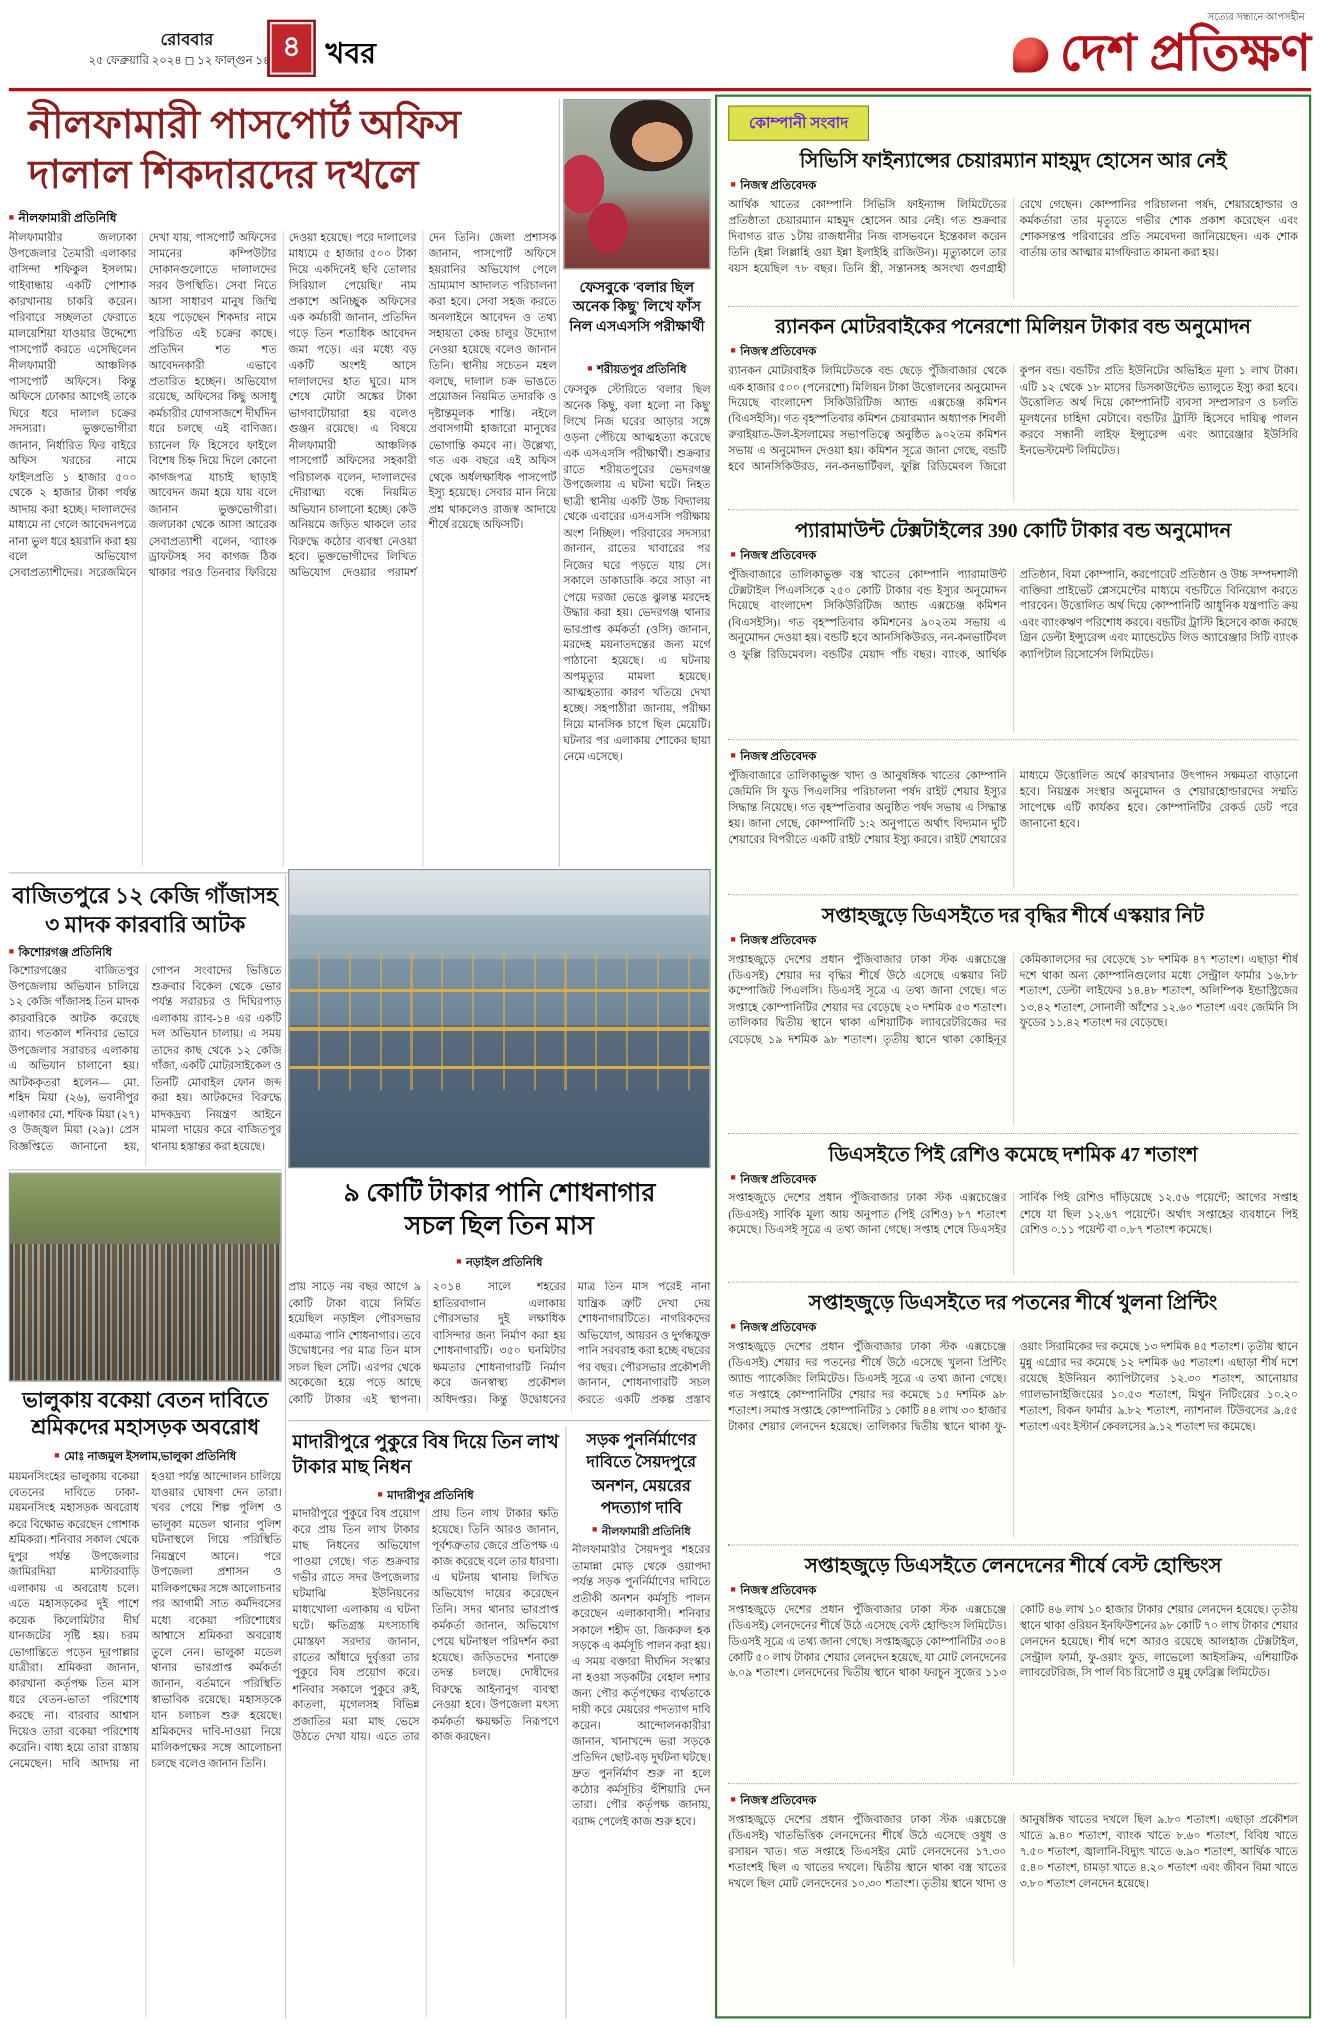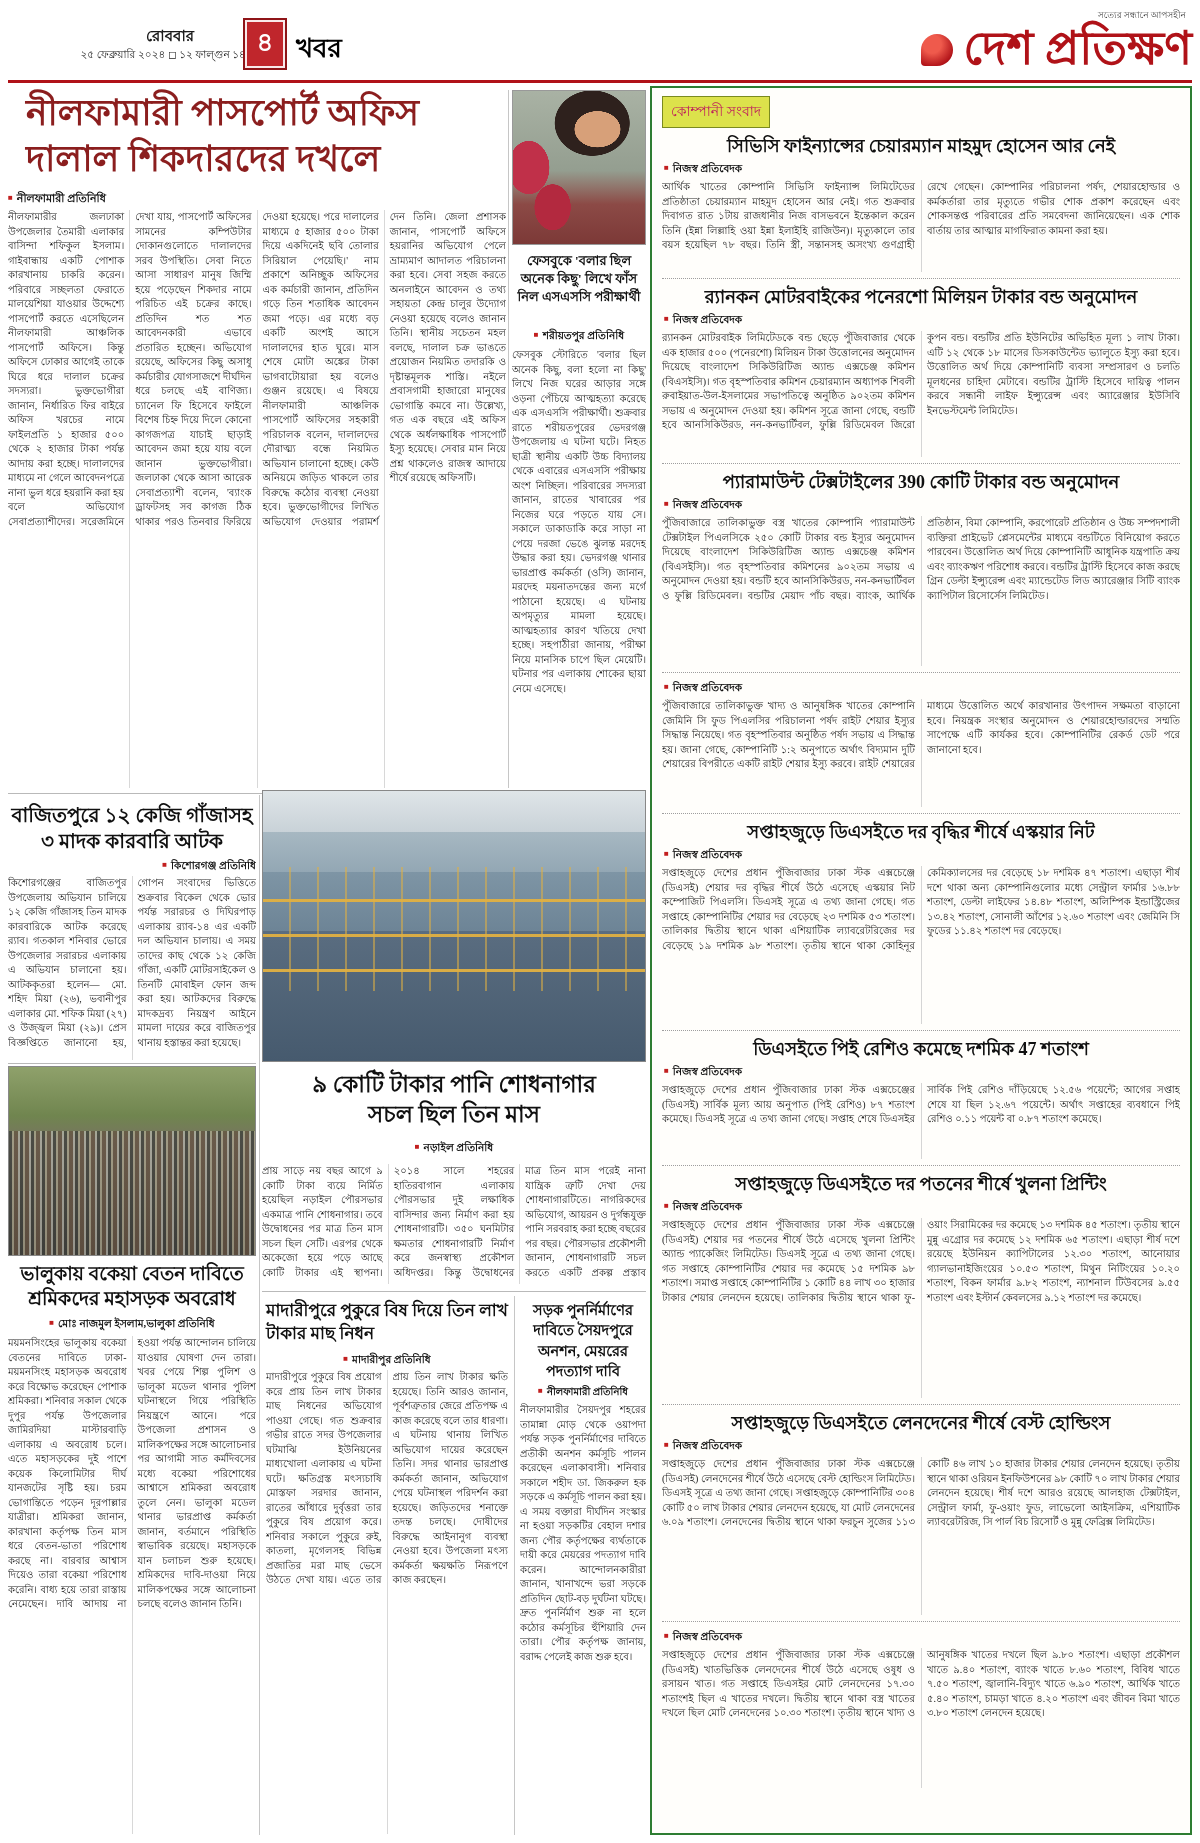--- a/index.html
+++ b/index.html
@@ -45,42 +45,42 @@
       radial-gradient(34px 44px at 12% 50%,#c03049 0 60%,rgba(0,0,0,0) 61%),
       radial-gradient(30px 38px at 30% 76%,#b3293f 0 60%,rgba(0,0,0,0) 61%),
       linear-gradient(180deg,#a9b2a4 0%,#949e90 52%,#8c4a46 74%,#7c3937 100%)}
   #fb-hl{left:512px;top:252px;width:134px;font-size:13px;line-height:1.4;text-align:center}
   #fb-byline{left:512px;top:328px;width:134px;text-align:center;font-size:10.5px}
   #fb-body{left:512px;top:348px;width:134px;height:440px}
 
   
   #company-box{left:650px;top:86px;width:542px;height:1749px;border:2px solid #2e7d32;background:#fffefb;
     padding:8px 10px;overflow:hidden}
-  #company-badge{display:inline-block;padding:3px 8px;background:#dce24b;border:1px solid #7a8a1f;
-    color:#be185d;font-size:14px;font-weight:normal;margin-bottom:7px}
+  #company-badge{display:inline-block;padding:3px 18px;background:#dce24b;border:1px solid #7a8a1f;
+    color:#6d28d9;font-size:14px;font-weight:bold;margin-bottom:7px}
   .c-art{margin-bottom:7px;padding-bottom:6px;border-bottom:1px dotted #9e9e9e}
   .c-art:last-child{border-bottom:none}
   .c-hl{font-size:18px;line-height:1.28;text-align:center}
   .c-art .byline{margin:3px 0 2px 2px;font-size:10.5px}
   .c-body{column-count:2;column-gap:12px;column-rule:1px solid #d5d5d5}
   .c-art:nth-of-type(1) .c-body{height:92px}
   .c-art:nth-of-type(2) .c-body{height:126px}
   .c-art:nth-of-type(3) .c-body{height:150px}
   .c-art:nth-of-type(4) .c-body{height:108px}
   .c-art:nth-of-type(5) .c-body{height:158px}
   .c-art:nth-of-type(6) .c-body{height:76px}
   .c-art:nth-of-type(7) .c-body{height:180px}
   .c-art:nth-of-type(8) .c-body{height:158px}
   .c-art:nth-of-type(9) .c-body{height:140px}
 
   
   #h-mid{left:8px;top:793px;width:638px}
   #v-mid{left:259px;top:795px;height:1040px}
   #drugs-hl{left:8px;top:802px;width:248px;font-size:20px;line-height:1.3;text-align:center}
-  #drugs-byline{left:8px;top:858px;width:248px;text-align:right;font-size:10.5px}
+  #drugs-byline{left:8px;top:858px;width:248px;text-align:left;font-size:10.5px}
   #drugs-body{left:8px;top:876px;width:248px;height:184px}
   #h-mid2{left:8px;top:1063px;width:248px}
   #crowd-photo{left:8px;top:1066px;width:248px;height:190px;position:absolute;border:1px solid #888;overflow:hidden;
     background:linear-gradient(180deg,#8fa16b 0%,#70854f 26%,#77755f 38%,#5c5a49 100%)}
   #crowd-photo::after{content:"";position:absolute;left:0;right:0;top:34%;bottom:0;opacity:.85;
     background:repeating-linear-gradient(90deg,rgba(25,28,38,.55) 0 3px,rgba(214,204,182,.5) 3px 5px,
       rgba(90,60,50,.55) 5px 9px,rgba(240,240,245,.45) 9px 11px)}
   #workers-hl{left:8px;top:1262px;width:248px;font-size:19px;line-height:1.3;text-align:center}
   #workers-byline{left:8px;top:1316px;width:248px;text-align:center;font-size:10.5px}
   #workers-body{left:8px;top:1336px;width:248px;height:498px}

